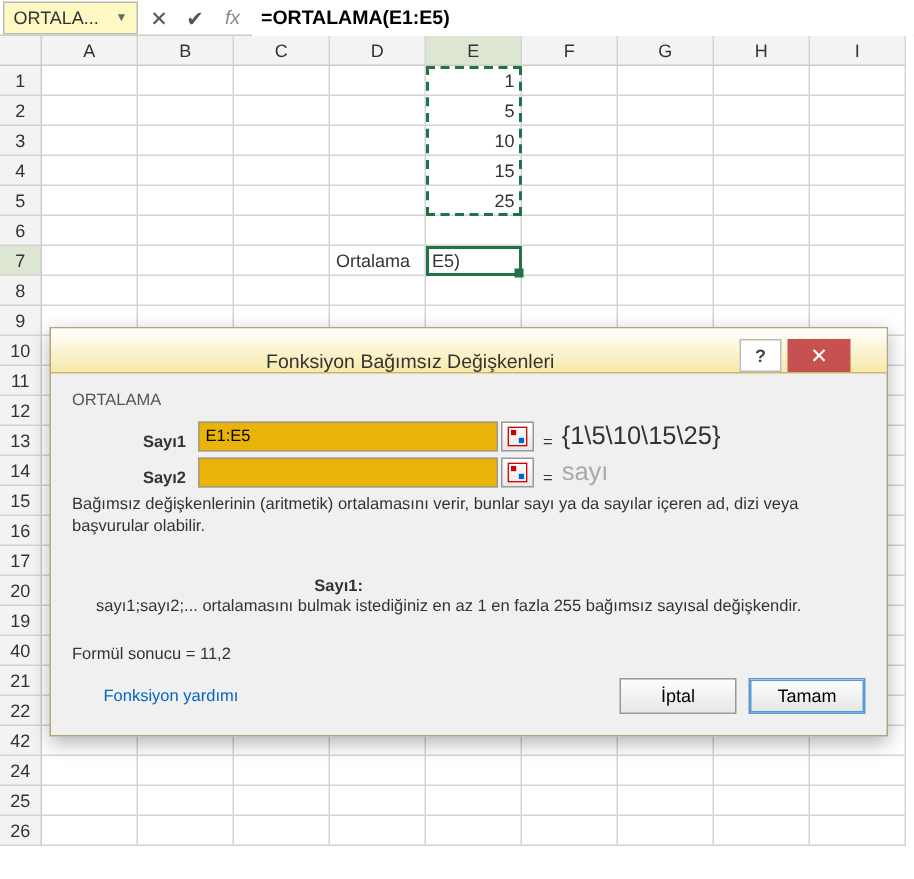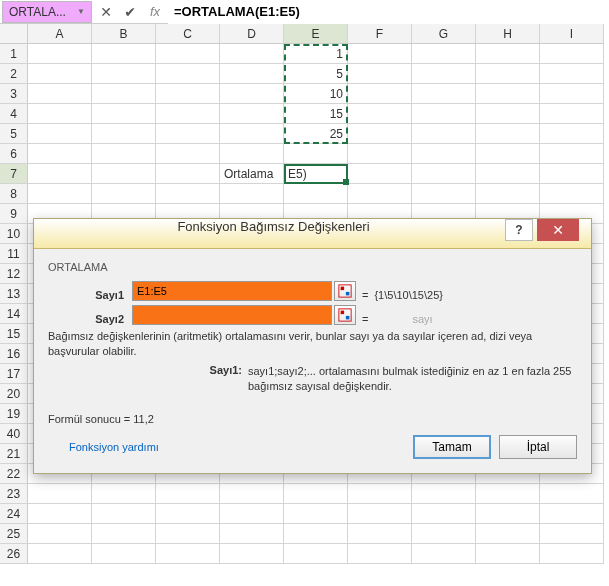--- a/index.html
+++ b/index.html
@@ -1,20 +1,20 @@
 <!DOCTYPE html>
 <html><head>
 <meta charset="utf-8">
 <style>
 * { box-sizing: border-box; margin: 0; padding: 0; font-family: "Segoe UI", Tahoma, Arial, sans-serif; }
 body { width: 609px; height: 586px; background: #fff; font-size: 12px; color: #333; overflow: hidden; position: relative; }
 
 
 .formula-bar { display: flex; align-items: center; height: 24px; border-bottom: 1px solid #ccc; }
-.name-box { width: 90px; height: 22px; border: 1px solid #bbb; display: flex; align-items: center; padding: 0 6px; margin: 1px 2px; background: #f0abfc; }
+.name-box { width: 90px; height: 22px; border: 1px solid #bbb; display: flex; align-items: center; padding: 0 6px; margin: 1px 2px; background: #fef9c3; }
 .name-box .dd { margin-left: auto; font-size: 8px; color: #666; }
 .fx-btn { width: 24px; height: 22px; display: flex; align-items: center; justify-content: center; color: #555; font-size: 14px; }
 .fx-label { width: 26px; height: 22px; display: inline-flex; align-items: center; justify-content: center; font-style: italic; color: #888; font-size: 13px; }
 .formula-input { flex: 1; height: 35px; border: none; padding: 0 6px; font-size: 13px; background: #fff; font-weight: bold; }
 
 
 .grid { position: relative; }
 .corner { width: 28px; height: 20px; background: #f3f3f3; border-right: 1px solid #ccc; border-bottom: 1px solid #ccc; }
 .col-headers { display: flex; height: 20px; }
 .col-h { width: 64px; background: #f3f3f3; border-right: 1px solid #d4d4d4; border-bottom: 1px solid #ccc; text-align: center; line-height: 20px; font-size: 12px; color: #333; }
@@ -24,41 +24,41 @@
 .row-h { width: 28px; background: #f3f3f3; border-right: 1px solid #ccc; border-bottom: 1px solid #d4d4d4; text-align: center; line-height: 20px; font-size: 12px; color: #333; }
 .row-h.active { background: #dce6d2; }
 .cell { width: 64px; border-right: 1px solid #d4d4d4; border-bottom: 1px solid #d4d4d4; padding: 0 4px; line-height: 20px; text-align: right; font-size: 12px; }
 .cell.left { text-align: left; }
 .cell.sel { border: 2px solid #217346; line-height: 16px; padding: 0 2px; position: relative; }
 .cell.sel::after { content: ""; position: absolute; width: 6px; height: 6px; background: #217346; right: -3px; bottom: -3px; }
 .marquee { position: absolute; border: 2px dashed #217346; pointer-events: none; }
 
 
 .dialog { position: absolute; left: 33px; top: 218px; width: 559px; background: #f0f0f0; border: 1px solid #b0a67a; box-shadow: 0 4px 12px rgba(0,0,0,0.3); }
-.dlg-title { height: 30px; background: linear-gradient(#fff, #f6e9a8); border-bottom: 1px solid #c8b96a; display: flex; align-items: flex-start; padding: 0 12px; }
+.dlg-title { height: 30px; background: linear-gradient(#fff, #f6e9a8); border-bottom: 1px solid #c8b96a; display: flex; align-items: flex-end; padding: 0 24px; }
 .dlg-title .title-text { flex: 1; text-align: center; font-size: 13px; color: #333; }
 .dlg-title .help-btn { width: 28px; height: 22px; background: #fff; border: 1px solid #bbb; color: #444; font-weight: bold; display: flex; align-items: center; justify-content: center; margin-left: 4px; cursor: pointer; }
 .dlg-title .close-btn { width: 42px; height: 22px; background: #c75050; color: #fff; display: flex; align-items: center; justify-content: center; margin-left: 4px; font-size: 14px; cursor: pointer; }
 
 .dlg-body { padding: 8px 14px 14px 14px; font-size: 11px; }
 .func-name { font-size: 11px; color: #555; margin: 4px 0 8px 0; }
 .arg-row { display: flex; align-items: flex-end; margin: 4px 0; }
 .arg-label { width: 84px; text-align: right; padding-right: 8px; font-weight: bold; }
-.arg-input { width: 200px; height: 20px; border: 1px solid #999; padding: 0 4px; font-size: 11px; background: #f97316; }
+.arg-input { width: 200px; height: 20px; border: 1px solid #999; padding: 0 4px; font-size: 11px; background: #eab308; }
 .ref-btn { width: 22px; height: 20px; border: 1px solid #999; background: linear-gradient(#fff,#e8e8e8); margin-left: 2px; display: flex; align-items: center; justify-content: center; cursor: pointer; }
 .ref-btn svg { width: 14px; height: 14px; }
 .arg-eq { margin: 0 6px; color: #333; }
-.arg-val { color: #333; font-size: 11px; }
-.arg-val.ghost { color: #aaa; margin-left: 38px; }
+.arg-val { color: #333; font-size: 17px; }
+.arg-val.ghost { color: #aaa; }
 
 .result-eq { text-align: center; margin: 30px 0 6px 0; }
-.desc-text { margin: 4px 0 4px 0; line-height: 1.4; color: #333; }
-.arg-desc { display: flex; margin: 4px 0 18px 0; }
+.desc-text { margin: 4px 0 25px 0; line-height: 1.4; color: #333; }
+.arg-desc { display: flex; margin: 4px 0 18px 0; flex-direction: column; }
 .arg-desc .lbl { width: 200px; text-align: right; padding-right: 6px; font-weight: bold; }
-.arg-desc .txt { flex: 1; line-height: 1.4; }
+.arg-desc .txt { flex: 1; line-height: 1.4; margin-left: 16px; }
 
 .formula-result { margin: 8px 0 10px 0; }
 .help-link { color: #0563c1; cursor: pointer; padding-left: 21px; }
 .dlg-footer { display: flex; align-items: center; margin-top: 6px; }
 .dlg-footer .spacer { flex: 1; }
 .btn { min-width: 78px; height: 24px; border: 1px solid #999; background: linear-gradient(#fdfdfd,#e6e6e6); margin-left: 8px; cursor: pointer; font-size: 12px; }
 .btn.default { border: 1px solid #5b9bd5; box-shadow: 0 0 0 1px #5b9bd5 inset; }
 </style>
 </head>
 <body>
@@ -347,21 +347,21 @@
         <div class="cell"></div>
         <div class="cell"></div>
         <div class="cell left"></div>
         <div class="cell"></div>
         <div class="cell"></div>
         <div class="cell"></div>
         <div class="cell"></div>
         <div class="cell"></div>
       </div>
       <div class="row">
-        <div class="row-h">23</div>
+        <div class="row-h">42</div>
         <div class="cell"></div>
         <div class="cell"></div>
         <div class="cell"></div>
         <div class="cell left"></div>
         <div class="cell"></div>
         <div class="cell"></div>
         <div class="cell"></div>
         <div class="cell"></div>
         <div class="cell"></div>
       </div>
@@ -446,17 +446,17 @@
     <div class="arg-desc">
       <div class="lbl">Sayı1:</div>
       <div class="txt">sayı1;sayı2;... ortalamasını bulmak istediğiniz en az 1 en fazla 255 bağımsız sayısal değişkendir.</div>
     </div>
 
     <div class="formula-result">Formül sonucu =   11,2</div>
 
     <div class="dlg-footer">
       <span class="help-link">Fonksiyon yardımı</span>
       <span class="spacer"></span>
+      <button class="btn">İptal</button>
       <button class="btn default">Tamam</button>
-      <button class="btn">İptal</button>
     </div>
   </div>
 </div>
 
 </body></html>

